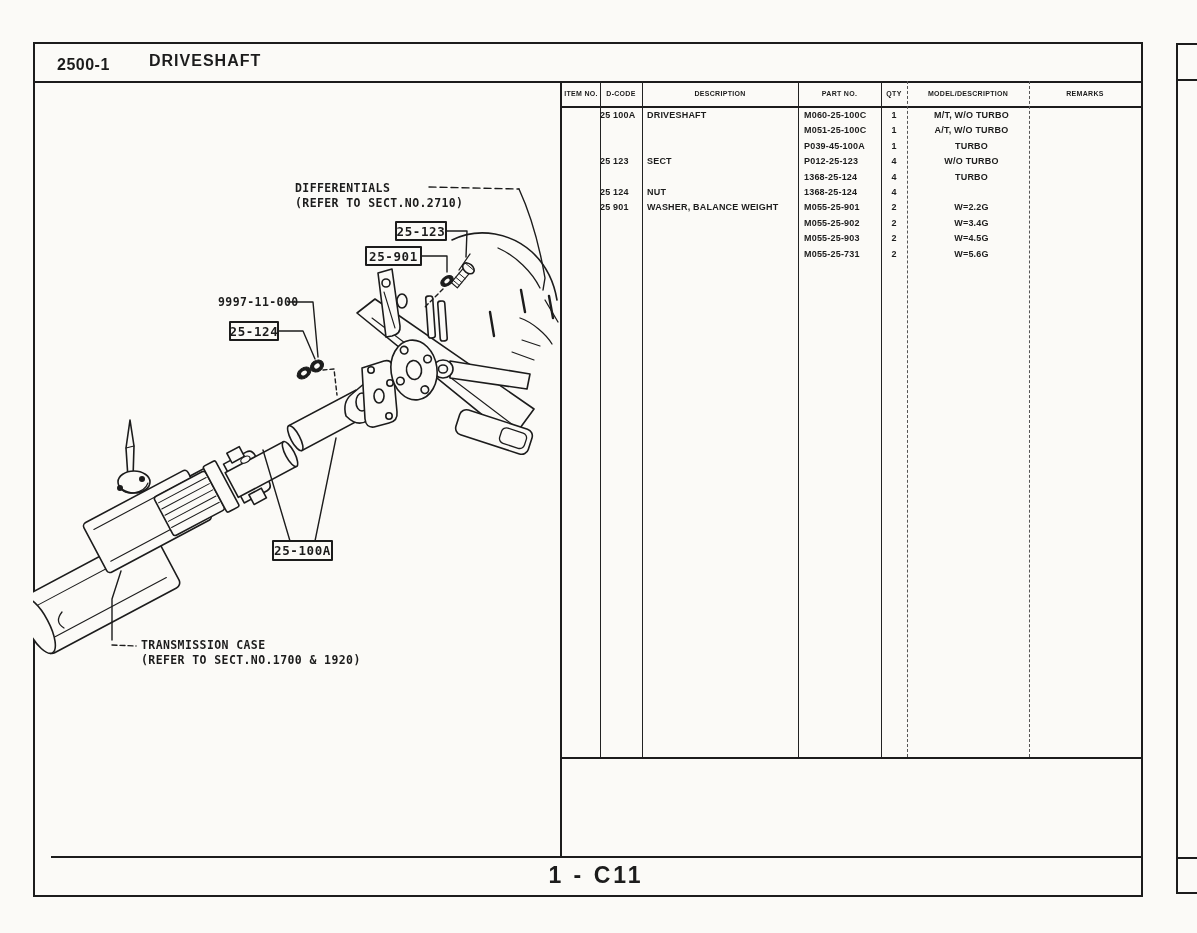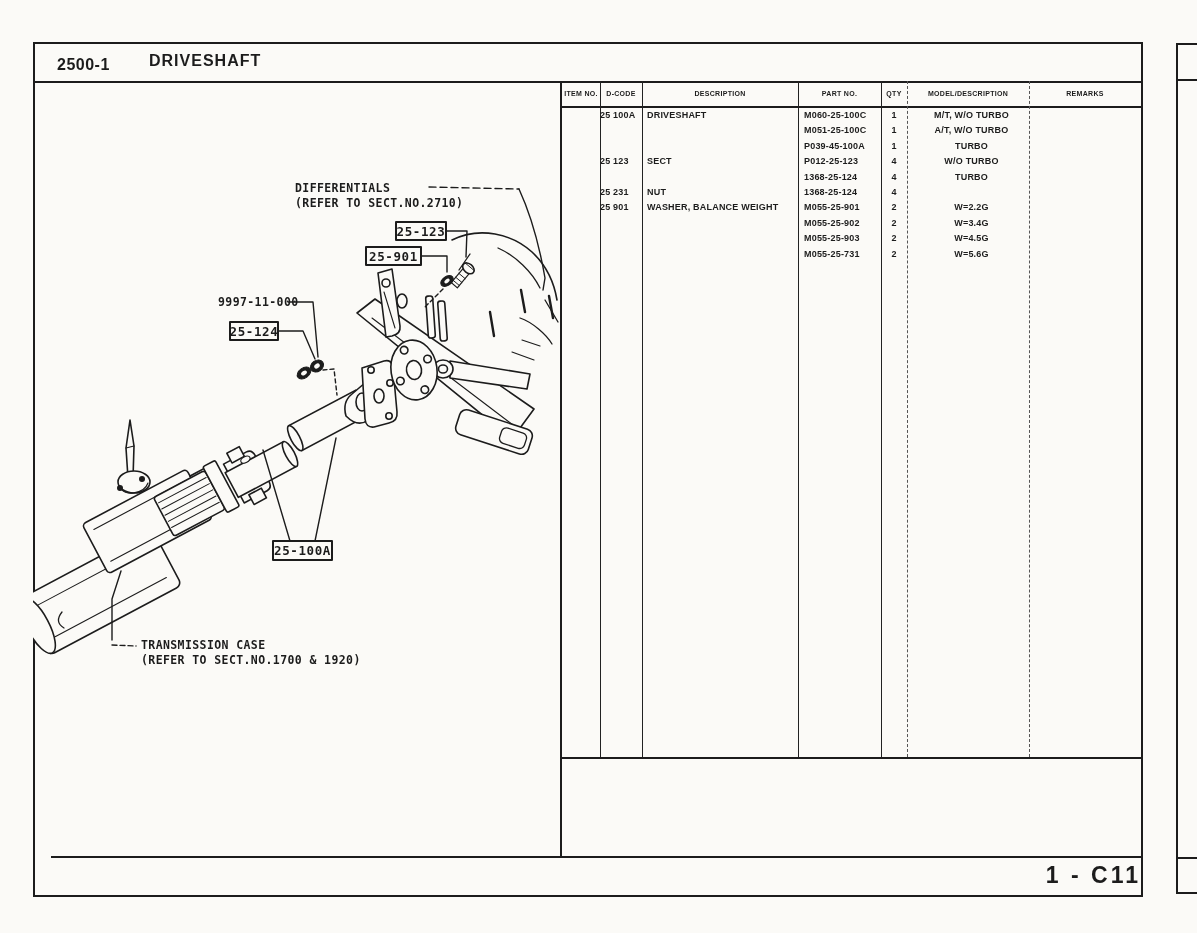--- a/index.html
+++ b/index.html
@@ -30,21 +30,21 @@
     position:absolute;left:22px;top:12px;
     font-size:16px;font-weight:800;letter-spacing:0.5px;text-align:center;
   }
   .sec-title{
     position:absolute;left:114px;top:8px;
     font-size:16px;font-weight:800;letter-spacing:1px;
   }
   .footer-band{
     position:absolute;left:16px;right:0;bottom:0;height:37px;
     border-top:2px solid var(--ink);
-    text-align:right;
+    text-align:center;
   }
   .footer-band span{
     display:inline-block;margin-top:4px;
     font-size:23px;font-weight:800;letter-spacing:3px;
   }
   
   .table-area{
     position:absolute;left:525px;top:37px;bottom:37px;right:0;
     border-left:2px solid var(--ink);
     box-sizing:border-box;
@@ -177,21 +177,21 @@
           <div class="c"></div>
             <div class="c c-dcode"></div>
             <div class="c c-desc"></div>
             <div class="c c-part">1368-25-124</div>
             <div class="c c-qty">4</div>
             <div class="c c-model">TURBO</div>
             <div class="c"></div>
         </div>
         <div class="prow">
           <div class="c"></div>
-            <div class="c c-dcode">25 231</div>
+            <div class="c c-dcode">25 124</div>
             <div class="c c-desc">NUT</div>
             <div class="c c-part">1368-25-124</div>
             <div class="c c-qty">4</div>
             <div class="c c-model"></div>
             <div class="c"></div>
         </div>
         <div class="prow">
           <div class="c"></div>
             <div class="c c-dcode">25 901</div>
             <div class="c c-desc">WASHER, BALANCE WEIGHT</div>

